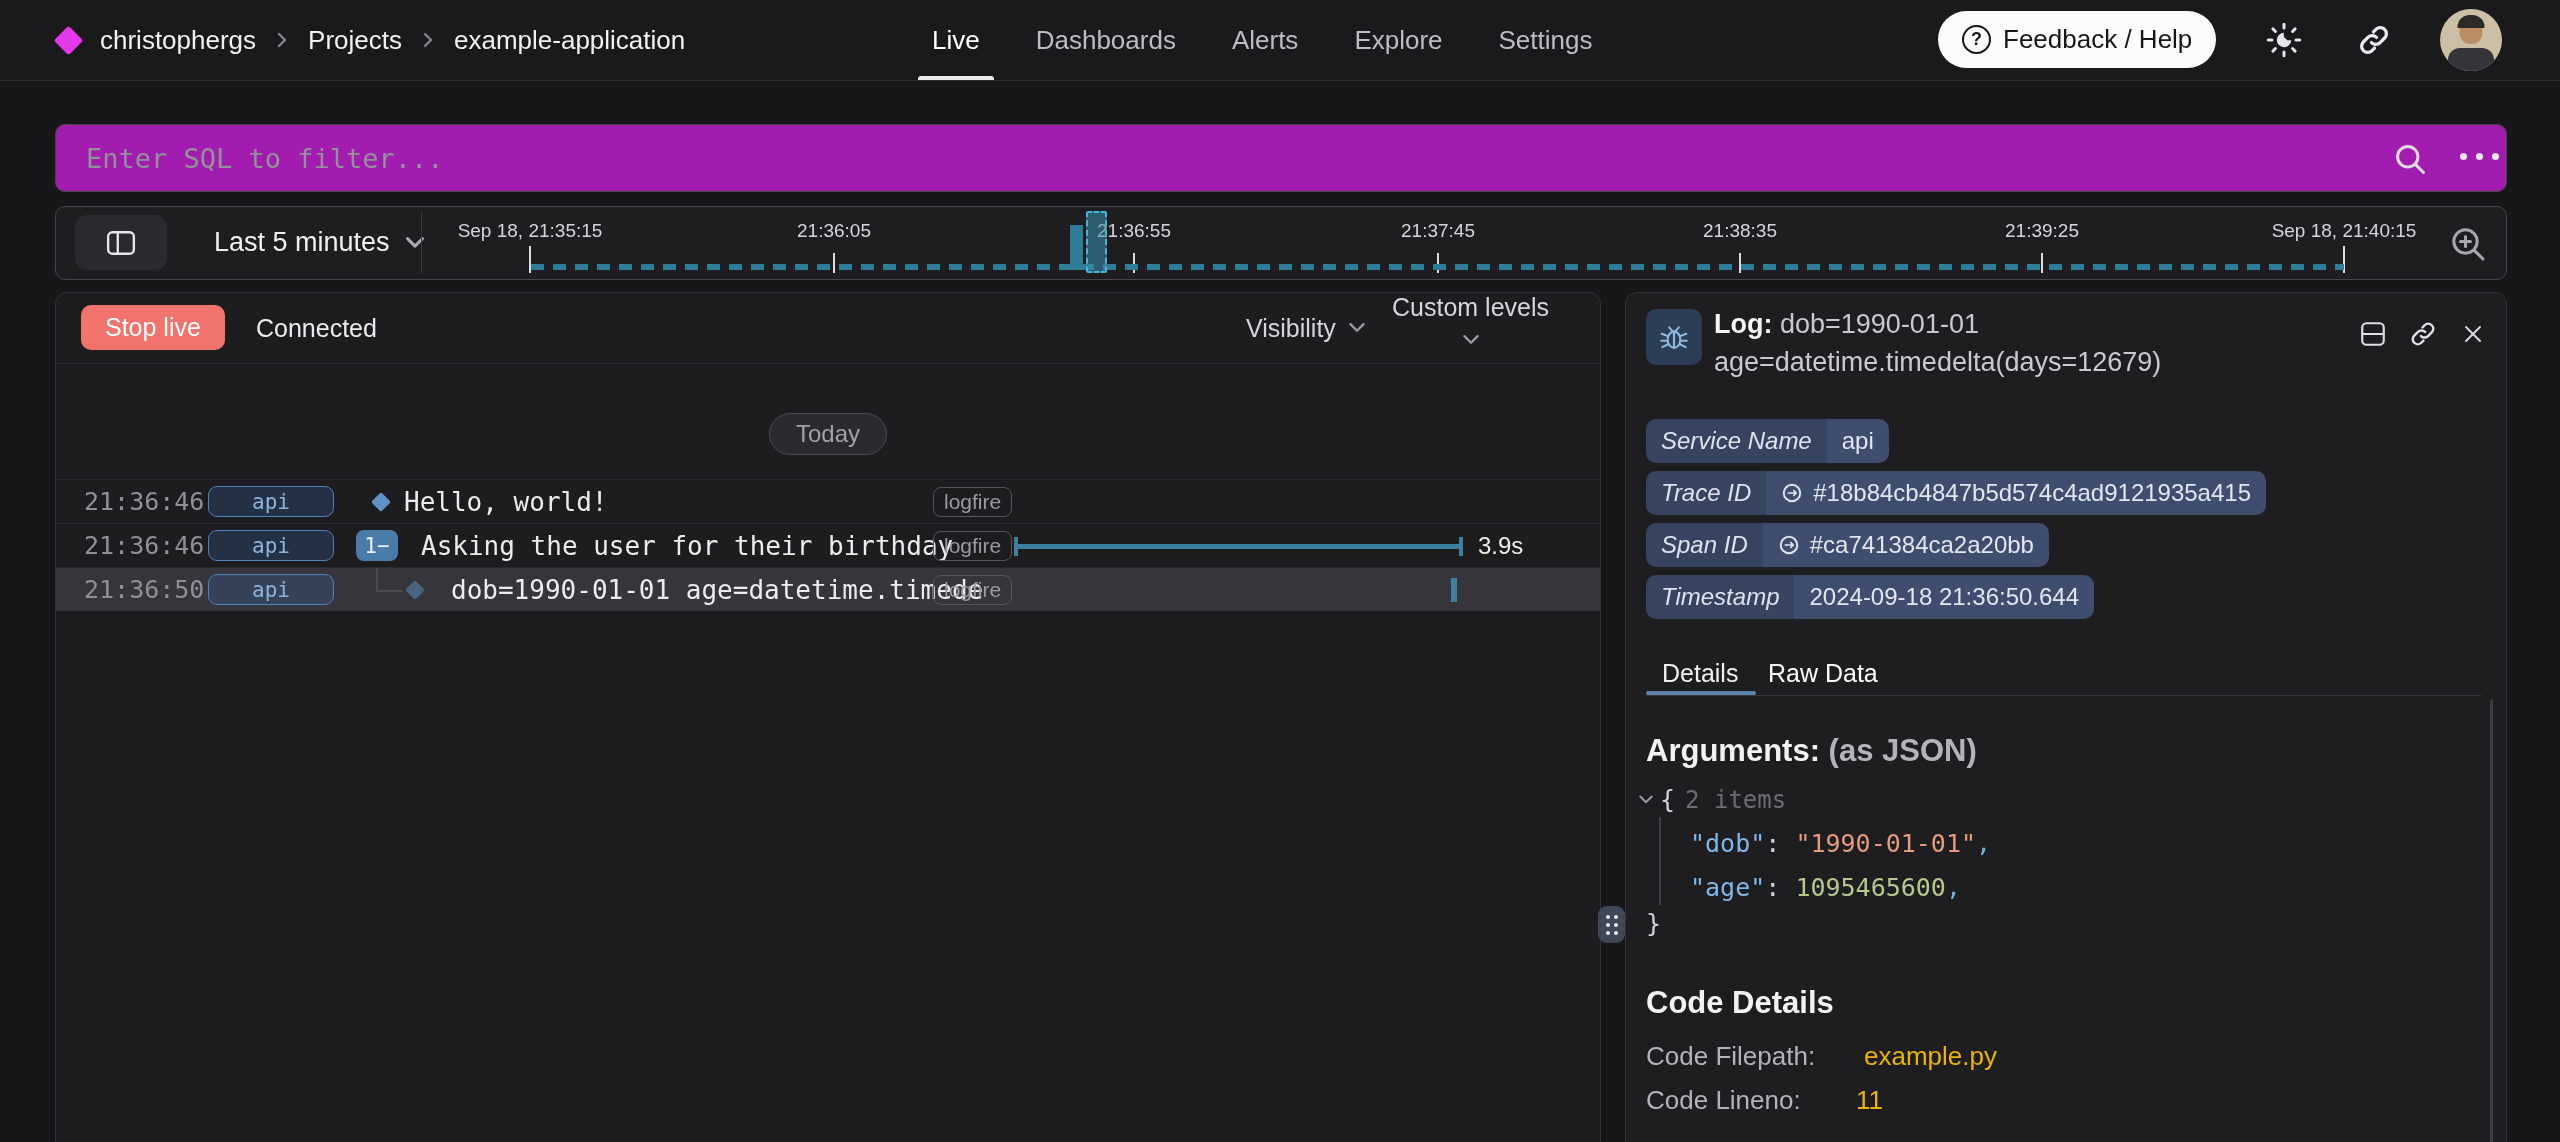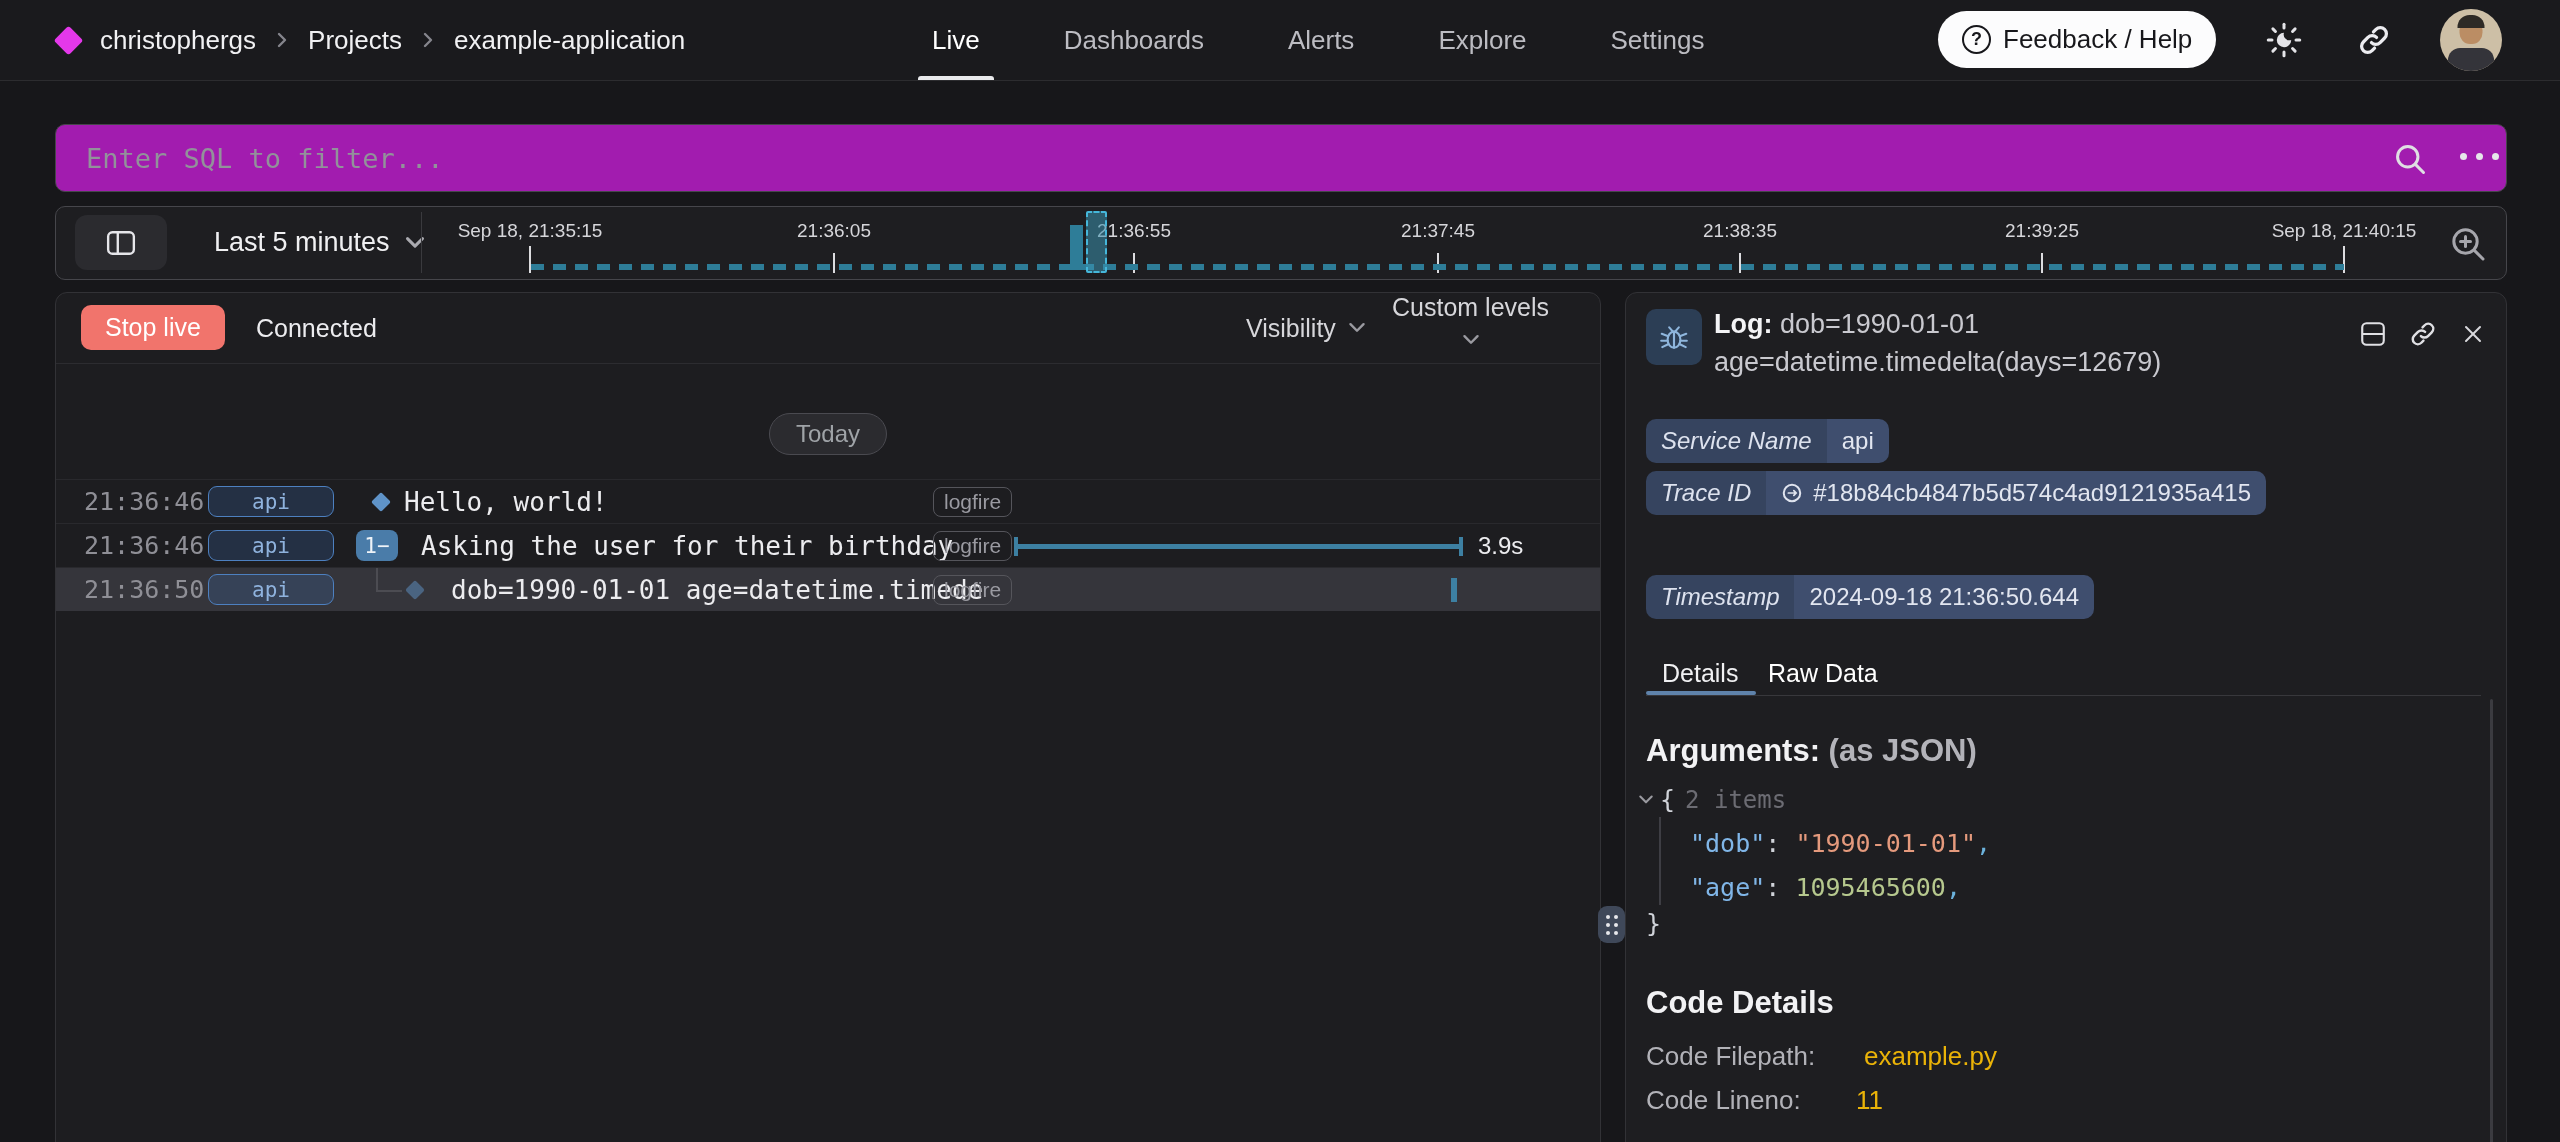--- a/index.html
+++ b/index.html
@@ -5,21 +5,21 @@
   html,body{margin:0;padding:0;width:2560px;height:1142px;overflow:hidden;background:#17171a;
     font-family:"Liberation Sans",sans-serif;-webkit-font-smoothing:antialiased;}
   .screen{position:relative;width:2560px;height:1142px;background:#17171a;}
   .mono{font-family:"DejaVu Sans Mono",monospace;}
 
   
   .nav{position:absolute;left:0;top:0;width:2560px;height:80px;background:#1a1a1d;border-bottom:1px solid #2c2c2f;}
   .logo{position:absolute;left:58px;top:30px;width:21px;height:21px;background:#e438ea;transform:rotate(45deg);border-radius:3px;}
   .crumbs{position:absolute;left:100px;top:0;height:80px;display:flex;align-items:center;gap:17px;font-size:26px;color:#f1f1f3;}
   .crumb{cursor:default;}
-  .tabs{position:absolute;left:932px;top:0;height:80px;display:flex;gap:84px;font-size:26px;color:#bcbcc2;}
+  .tabs{position:absolute;left:932px;top:0;height:80px;display:flex;gap:56px;font-size:26px;color:#bcbcc2;}
   .tab{position:relative;line-height:80px;}
   .tab.active{color:#ffffff;}
   .tab.active::after{content:"";position:absolute;left:-14px;right:-14px;bottom:0;height:4px;background:#e9eaec;border-radius:3px 3px 0 0;}
   .feedback{position:absolute;left:1938px;top:11px;height:57px;border-radius:29px;background:#fcfcfd;color:#17171b;
     display:flex;align-items:center;gap:12px;padding:0 24px;font-size:26px;font-weight:500;box-sizing:border-box;}
   .qcircle{width:29px;height:29px;border:2.5px solid #17171b;border-radius:50%;display:flex;align-items:center;justify-content:center;
     font-size:18px;font-weight:700;box-sizing:border-box;}
   .iconbtn{position:absolute;width:52px;height:52px;top:14px;display:flex;align-items:center;justify-content:center;}
   .avatar{position:absolute;left:2440px;top:9px;width:62px;height:62px;border-radius:50%;overflow:hidden;background:#cdbfa6;}
   .avatar .hair{position:absolute;top:6px;left:50%;transform:translateX(-50%);width:27px;height:13px;border-radius:12px 12px 0 0;background:#2e2a26;}
@@ -350,20 +350,30 @@
     <div class="pill" style="top:178px;">
       <span class="lab">Trace ID</span>
       <span class="val">
         <svg width="22" height="22" viewBox="0 0 24 24" fill="none" stroke="#dfe3ee" stroke-width="2.2" stroke-linecap="round">
           <circle cx="12" cy="12" r="9"></circle>
             <path d="M8 12h8M14 9.5 16.5 12 14 14.5" stroke-width="1.9"></path>
         </svg>
         <span>#18b84cb4847b5d574c4ad9121935a415</span>
       </span>
     </div>
+    <div class="pill" style="top:230px;">
+      <span class="lab">Span ID</span>
+      <span class="val">
+        <svg width="22" height="22" viewBox="0 0 24 24" fill="none" stroke="#dfe3ee" stroke-width="2.2" stroke-linecap="round">
+          <circle cx="12" cy="12" r="9"></circle>
+            <path d="M8 12h8M14 9.5 16.5 12 14 14.5" stroke-width="1.9"></path>
+        </svg>
+        <span>#ca741384ca2a20bb</span>
+      </span>
+    </div>
     <div class="pill" style="top:282px;">
       <span class="lab">Timestamp</span>
       <span class="val">2024-09-18 21:36:50.644</span>
     </div>
 
     <div class="dtab active" style="left:36px;">Details</div>
     <div class="dtab idle" style="left:142px;">Raw Data</div>
     <div class="tab-divider"></div>
     <div class="tab-underline"></div>
 

